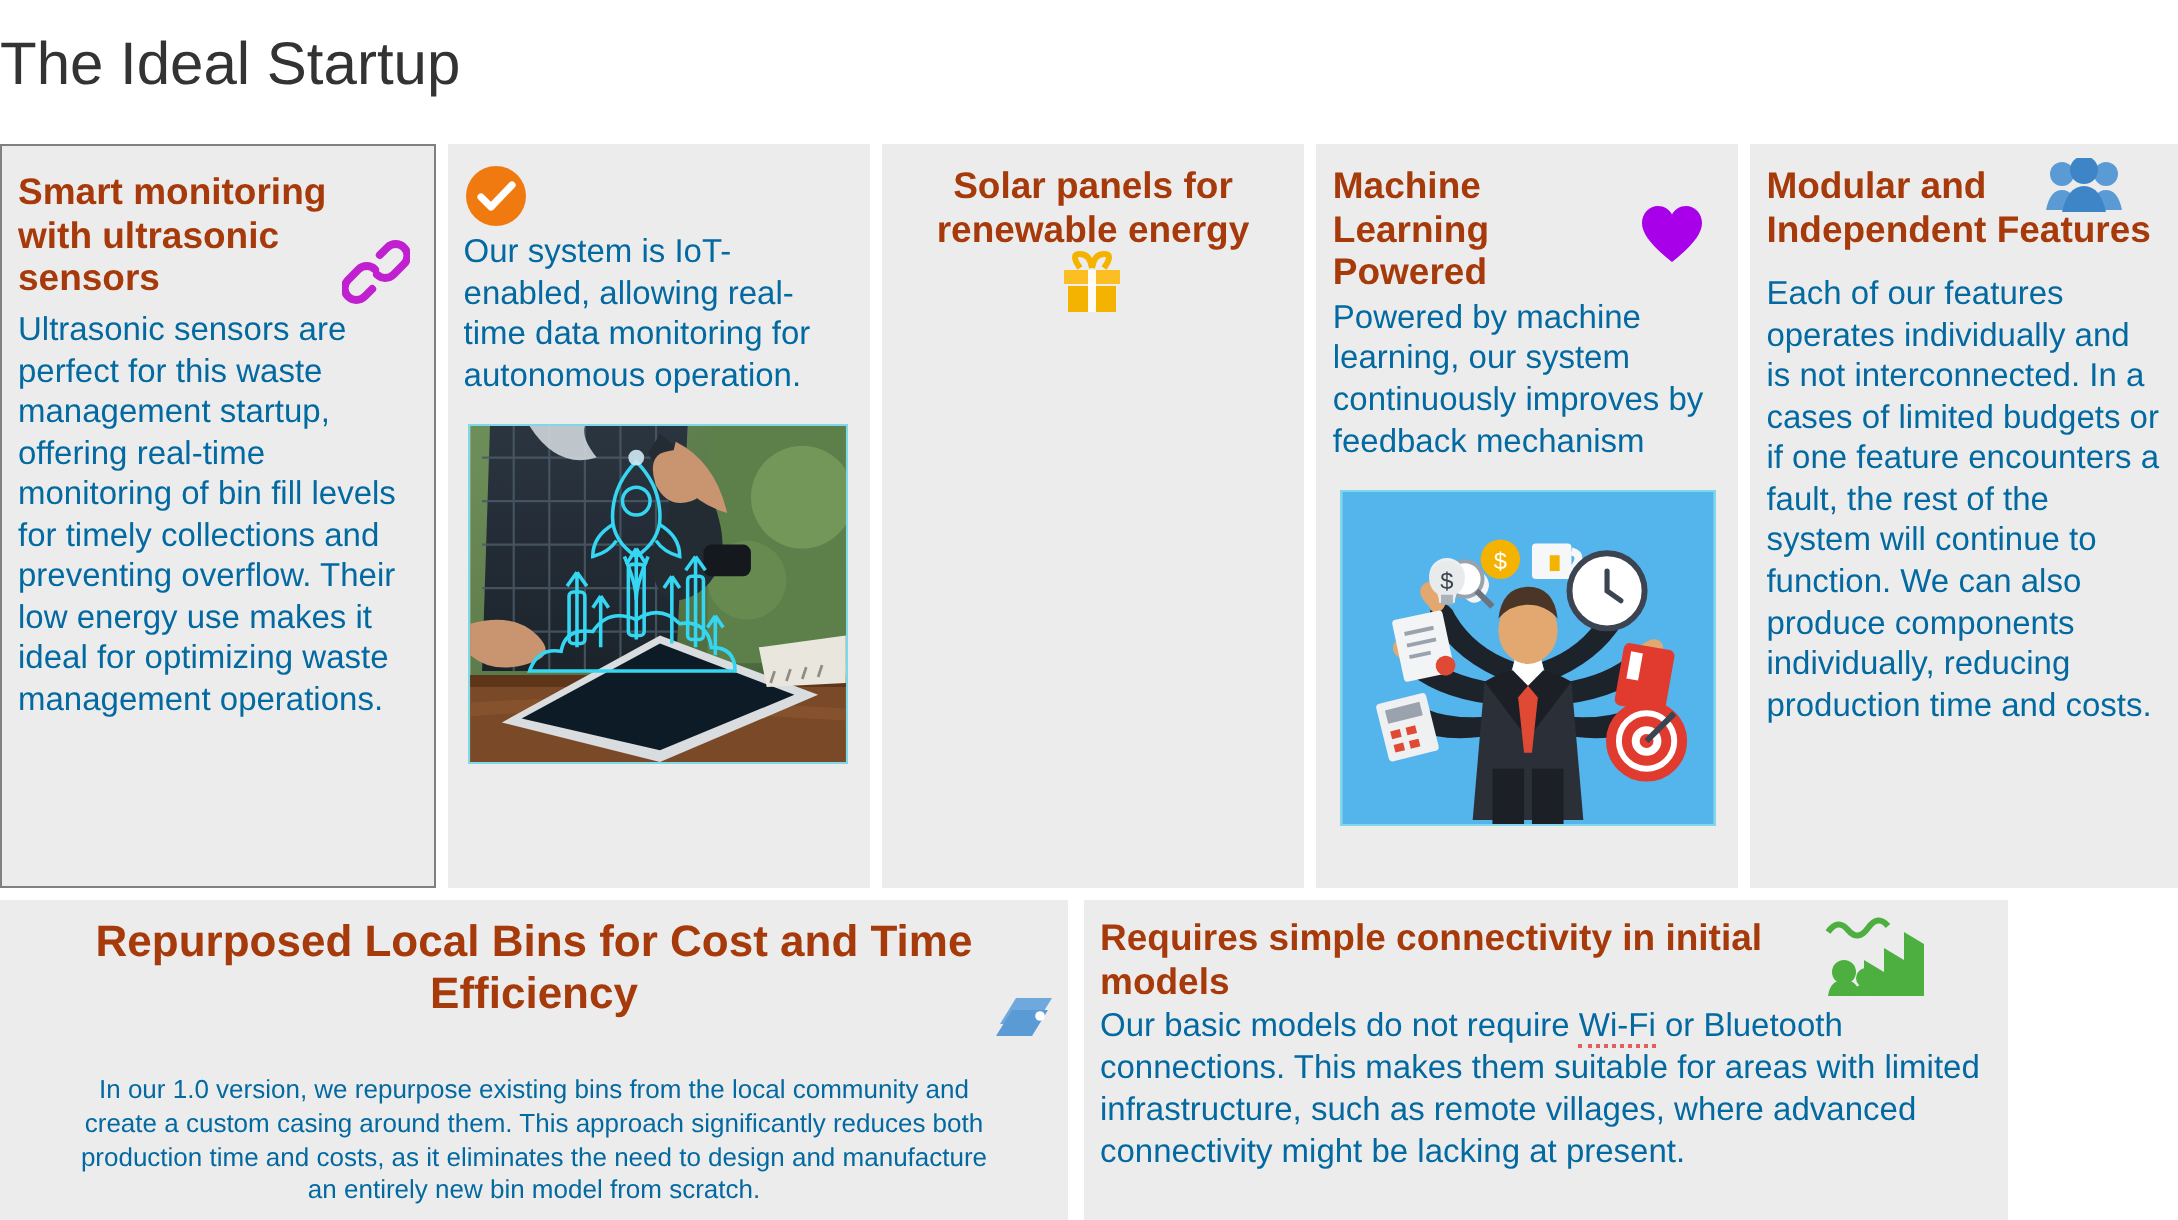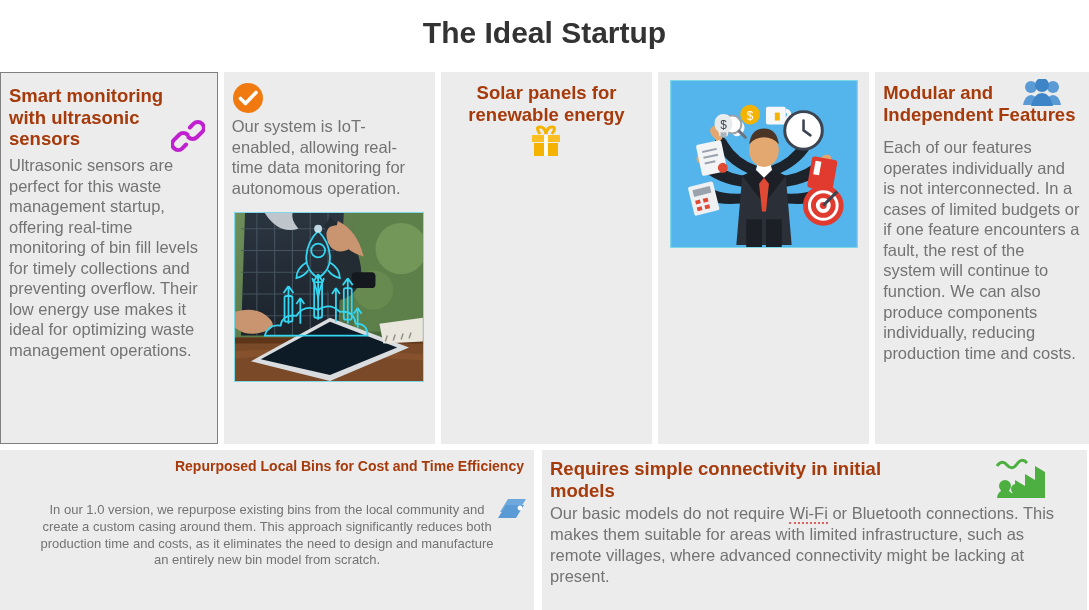--- a/index.html
+++ b/index.html
@@ -6,22 +6,21 @@
   html, body {
     width: 1089px; height: 610px;
     background: #ffffff;
     font-family: "Liberation Sans", sans-serif;
     overflow: hidden;
   }
   .page { position: relative; width: 1089px; height: 610px; background: #fff; }
 
   .title {
     position: absolute; left: 0; top: 16px; width: 1089px;
-    text-align: center;
-    font-size: 30px; font-weight: bold; color: #333333;
+    font-size: 30px; font-weight: normal; color: #333333;
     letter-spacing: 0px;
   }
 
   
   .top-row {
     position: absolute; left: 0; top: 72px; width: 1089px; height: 372px;
     display: flex; gap: 6px;
   }
   .card {
     background: #ececec;
@@ -39,21 +38,21 @@
   .textpanel { background: #ececec; padding: 10px 8px 6px 8px; }
   .card.bordered .textpanel { padding: 12px 8px 6px 8px; }
 
   h2.head {
     color: #A63A0B;
     font-size: 18.5px; font-weight: bold; line-height: 1.17;
   }
   h2.head.center { text-align: center; }
 
   .body {
-    color: #737373; font-size: 16.5px; line-height: 1.245;
+    color: #0369a1; font-size: 16.5px; line-height: 1.245;
     margin-top: 2px;
   }
   .body.center { text-align: center; }
 
   .emoji { display: inline-block; vertical-align: middle; line-height: 1; }
 
   
   .em-link   { width: 34px; height: 34px; }
   .em-check  { width: 32px; height: 32px; }
   .em-gift   { width: 34px; height: 34px; }
@@ -74,24 +73,24 @@
     padding-top: 2px;
   }
   .pic { border: 1px solid #7fd8e8; display: block; }
 
   
   .bottom-row {
     position: absolute; left: 0; top: 450px; width: 1089px; height: 160px;
     display: flex; gap: 8px;
   }
   .b1 { width: 534px; }
-  .b2 { width: 545px; }
+  .b2 { width: 462px; }
   .b1 .textpanel { padding: 8px 10px 6px 10px; }
   .b2 .textpanel { padding: 8px 8px 6px 8px; }
-  .b1 h2.head { font-size: 14px; text-align: right; }
+  .b1 h2.head { font-size: 22px; text-align: center; }
   .b1 .body { font-size: 13px; line-height: 1.28; margin-top: 28px; }
   .b2 h2.head { font-size: 18.5px; }
   .b2 .body { font-size: 16.5px; line-height: 1.26; }
 
   .spell { border-bottom: 2px dotted #e06060; padding-bottom: 0px; }
 
   .tag-inline { position: absolute; left: 498px; top: 46px; }
   .factory-inline { position: absolute; right: 40px; top: 8px; }
 </style>
 </head>
@@ -220,20 +219,31 @@
               <rect x="3" y="10" width="28" height="7" fill="#fbbf24"></rect>
               <rect x="5" y="18" width="24" height="13" fill="#f5b301"></rect>
               <rect x="15" y="10" width="4" height="21" fill="#ffffff" opacity="0.95"></rect>
             </svg>
           </span>
         </div>
       </div>
     </div>
 
     <div class="card c4">
+      <div class="textpanel">
+        <div class="head-row">
+          <h2 class="head" style="max-width:150px">Machine Learning Powered</h2>
+          <span class="emoji em-heart" style="margin-left:4px;margin-top:20px">
+            <svg viewBox="0 0 32 30" width="32" height="30" aria-hidden="true">
+              <path d="M16 29 C6 21 1 15 1 9.5 C1 4.5 4.8 1 9 1 C12 1 14.6 2.7 16 5.2 C17.4 2.7 20 1 23 1 C27.2 1 31 4.5 31 9.5 C31 15 26 21 16 29 Z" fill="#a800e8"></path>
+            </svg>
+          </span>
+        </div>
+        <div class="body">Powered by machine learning, our system continuously improves by feedback mechanism</div>
+      </div>
       <div class="picwrap">
         <svg class="pic" width="188" height="168" viewBox="0 0 188 168">
           <rect width="188" height="168" fill="#54b4ec"></rect>
 
           <g fill="#1d232b">
             <path d="M84 96 q-26 -10 -38 -30 q-4 -7 2 -9 q6 -2 9 5 q10 17 30 24 z"></path>
             <path d="M104 96 q26 -10 38 -30 q4 -7 -2 -9 q-6 -2 -9 5 q-10 17 -30 24 z"></path>
             <path d="M82 108 q-30 -2 -48 -16 q-6 -5 -1 -9 q5 -4 11 1 q15 11 38 13 z"></path>
             <path d="M106 108 q30 -2 48 -16 q6 -5 1 -9 q-5 -4 -11 1 q-15 11 -38 13 z"></path>
             <path d="M82 122 q-28 6 -46 -2 q-7 -3 -3 -8 q4 -5 10 -2 q14 6 39 3 z"></path>

